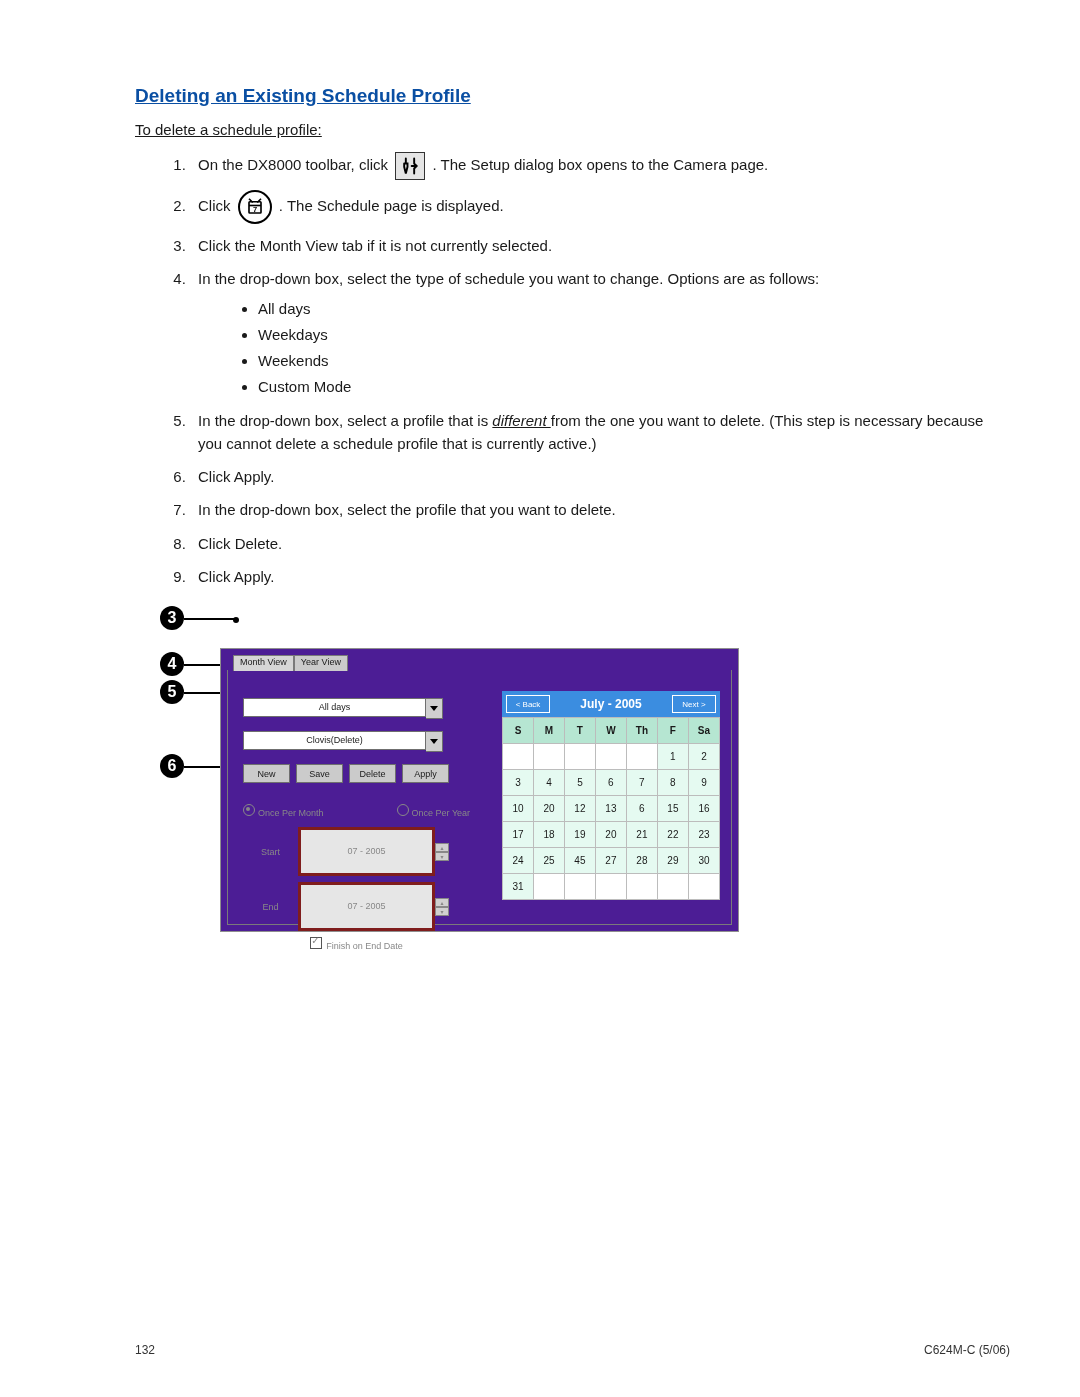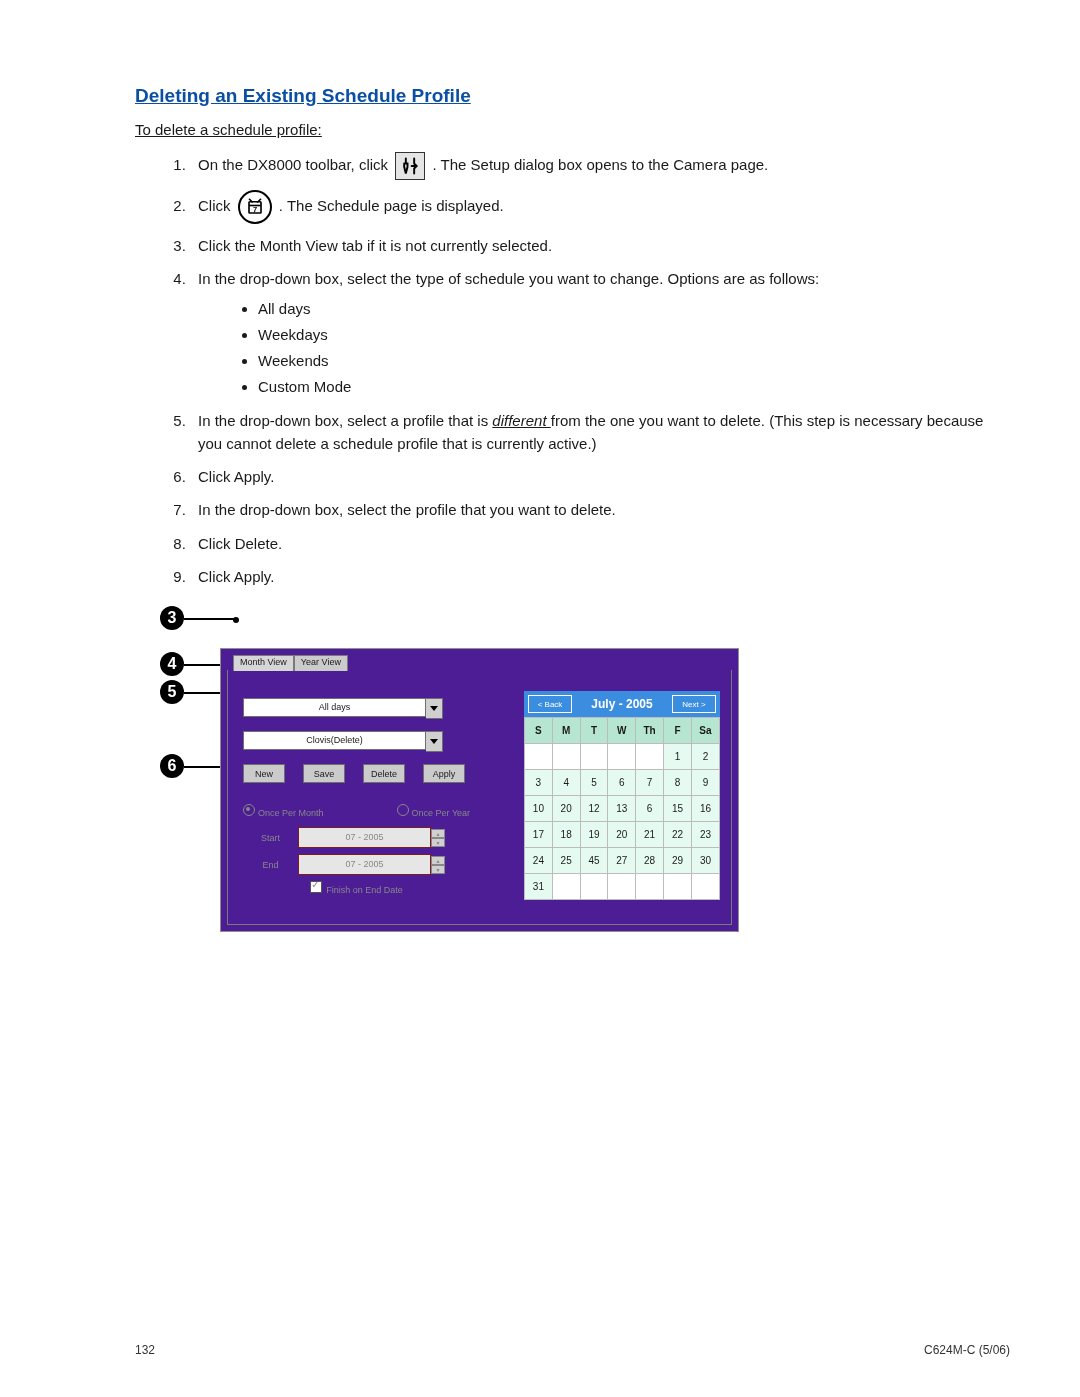--- a/index.html
+++ b/index.html
@@ -30,37 +30,37 @@
   .tab{border:1px solid #7a7a7a;border-bottom:none;background:#cbcbcb;padding:1px 6px 0 6px;height:16px;box-sizing:border-box;}
   .tab.active{background:#d6d6d6;}
   .tabclient{position:absolute;left:6px;top:21px;right:6px;bottom:6px;border:1px solid #7a7a7a;border-top:none;}
 
   .leftcol{position:absolute;left:22px;top:49px;width:222px;}
   .combo{display:flex;width:200px;margin-bottom:12px;}
   .combo-input{flex:1;height:17px;border:1px solid #6f6f6f;background:#fff;font-size:9px;padding:0 3px;line-height:17px;}
   .combo-btn{width:16px;height:19px;border:1px solid #6f6f6f;border-left:none;background:#d0d0d0;display:flex;align-items:center;justify-content:center;}
   .tri-d{width:0;height:0;border-left:4px solid transparent;border-right:4px solid transparent;border-top:5px solid #000;}
 
-  .btnrow{display:flex;gap:18px;margin-top:4px;}
+  .btnrow{display:flex;gap:6px;margin-top:4px;}
   .btn{width:45px;height:17px;border:1px solid #6f6f6f;background:#cbcbcb;font-size:9px;display:flex;align-items:center;justify-content:center;}
 
   .radgroup{position:absolute;left:22px;top:155px;font-size:9px;color:#888;}
   .radrow{display:flex;gap:73px;margin-bottom:9px;}
   .radio{display:inline-block;width:10px;height:10px;border:1px solid #888;border-radius:50%;margin-right:3px;position:relative;}
   .radio.on::after{content:"";position:absolute;left:2px;top:2px;width:4px;height:4px;border-radius:50%;background:#888;}
   .dline{display:flex;align-items:center;margin-bottom:6px;}
   .dlbl{width:55px;font-size:9px;}
-  .din{width:125px;height:15px;border:1px solid #7f1d1d;background:#e6e6e6;font-size:9px;padding:2px 3px;line-height:15px;}
+  .din{width:125px;height:15px;border:3px solid #7f1d1d;background:#e6e6e6;font-size:9px;padding:14px 3px;line-height:15px;}
   .spin{width:14px;display:flex;flex-direction:column;}
   .spin div{height:7px;border:1px solid #888;background:#d0d0d0;font-size:6px;display:flex;align-items:center;justify-content:center;}
   .chk{display:inline-block;width:10px;height:10px;border:1px solid #555;background:#fff;margin-right:4px;position:relative;}
   .chk.on::after{content:"✓";position:absolute;left:0;top:-3px;font-size:10px;}
 
   
-  .calendar{position:absolute;right:18px;top:42px;width:196px;}
+  .calendar{position:absolute;right:18px;top:42px;width:218px;}
   .calhead{height:26px;background:#3b8de0;display:flex;align-items:center;justify-content:space-between;padding:0 4px;}
   .cal-nav{width:42px;height:16px;border:1px solid #fff;color:#fff;font-size:8px;display:flex;align-items:center;justify-content:center;}
   .cal-title{color:#fff;font-weight:700;font-size:12px;}
   table.cal{width:100%;border-collapse:collapse;font-size:10px;}
   table.cal th,table.cal td{border:1px solid #bcbcbc;width:31px;height:25px;text-align:center;padding:0;}
   table.cal th{background:#b6e6d2;font-weight:700;}
   table.cal td{background:#e5faf1;}
   table.cal td.empty{background:#fff;}
 
   

